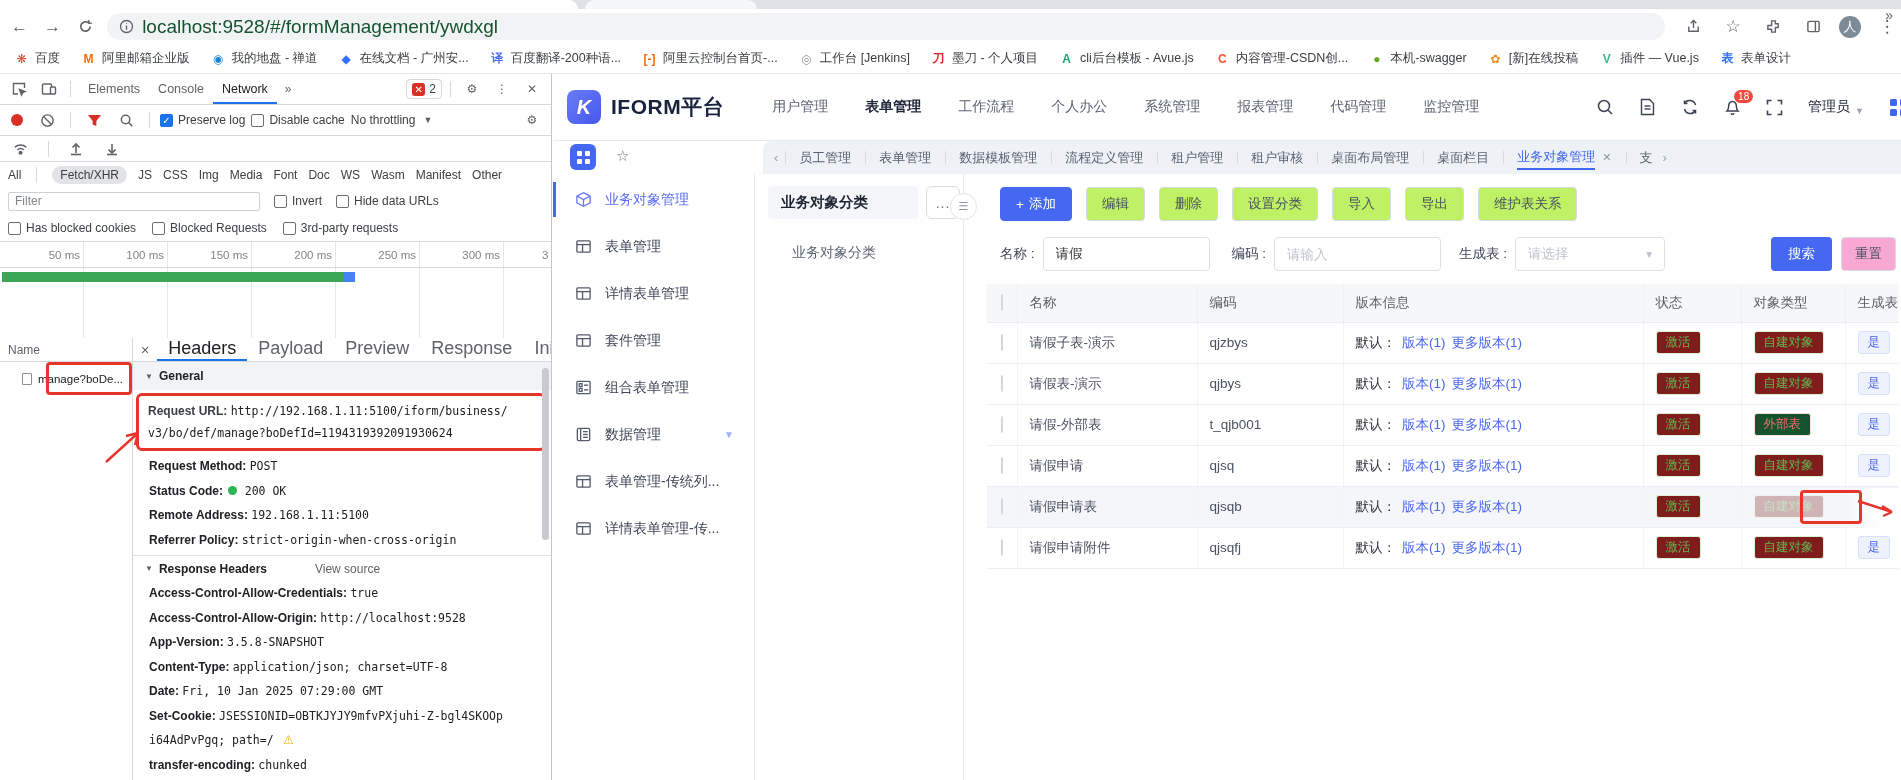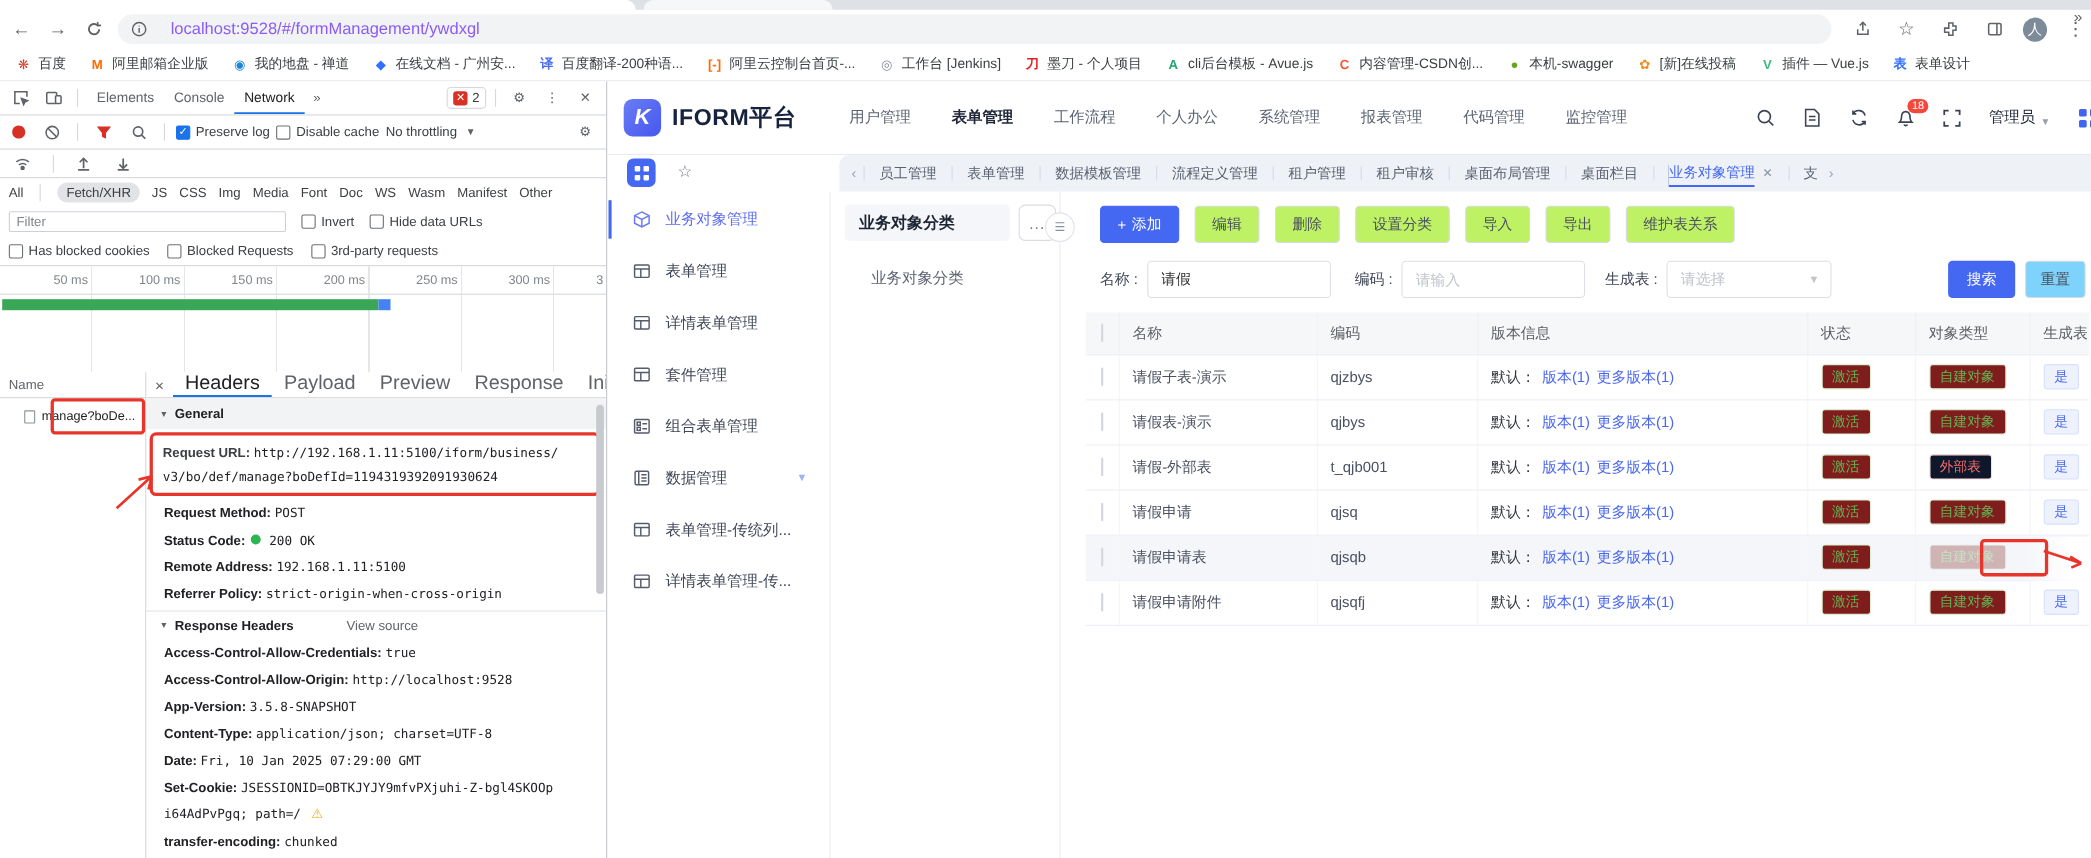--- a/index.html
+++ b/index.html
@@ -8,21 +8,21 @@
   #root { position:relative; width:1901px; height:780px; overflow:hidden; background:#fff; }
   svg { display:block; }
 
   
   .tabstrip { position:absolute; left:0; top:0; width:1901px; height:9px; background:#dee1e6; }
   .tabstrip .active-tab { position:absolute; left:0; top:0; width:578px; height:9px; background:#fff; border-radius:0 9px 0 0; }
   .tabstrip .ghost-tab { position:absolute; left:585px; top:0; width:172px; height:9px; background:#f6f7f8; border-radius:9px 9px 0 0; }
   .toolbar { position:absolute; left:0; top:9px; width:1901px; height:35px; background:#fff; display:flex; align-items:center; }
   .navbtn { width:28px; height:28px; display:flex; align-items:center; justify-content:center; color:#5f6368; font-size:17px; margin-left:6px; }
   .omnibox { margin-left:8px; width:1612px; height:27px; background:#f1f3f4; border-radius:14px; display:flex; align-items:center; padding:0 12px; }
-  .omni-url { font-size:15px; color:#8b5cf6; margin-left:21px; }
+  .omni-url { font-size:19px; color:#14532d; margin-left:8px; }
   .chrome-right { display:flex; align-items:center; gap:12px; margin-left:14px; color:#5f6368; }
   .chrome-right .navbtn { margin-left:0; }
   .avatar-circ { width:22px; height:22px; border-radius:50%; background:#7d8a97; color:#fff; font-size:13px; display:flex; align-items:center; justify-content:center; }
   .bookmarks { position:absolute; left:0; top:44px; width:1901px; height:30px; background:#fff; border-bottom:1px solid #e4e7ea; display:flex; align-items:center; padding-left:14px; gap:21px; }
   .bm { display:flex; align-items:center; gap:6px; font-size:12.5px; color:#3c4043; white-space:nowrap; }
   .bm-fav { font-size:12px; font-weight:bold; width:15px; text-align:center; }
   .bm-overflow { position:absolute; right:8px; top:0; height:30px; display:flex; align-items:center; color:#5f6368; font-size:14px; }
 
   
   .devtools { position:absolute; left:0; top:74px; width:552px; height:706px; background:#fff; border-right:1px solid #c3c7cb; font-size:12px; color:#3c4043; }
@@ -130,32 +130,32 @@
   .btn { height:34px; padding:0 15px; border:1px solid #d6dae1; border-radius:4px; background:#bef264; color:#4a5160; font-size:13.5px; display:flex; align-items:center; gap:5px; white-space:nowrap; }
   .btn.primary { background:#4468f1; border-color:#4468f1; color:#fff; }
   .filterrow { position:absolute; left:36px; top:63px; right:5px; display:flex; align-items:center; }
   .f-label { font-size:13.5px; color:#3f4657; margin-right:8px; white-space:nowrap; }
   .f-input { width:167px; height:34px; border:1px solid #dcdfe6; border-radius:4px; padding:0 12px; font-size:13.5px; color:#303133; font-family:inherit; background:#fff; }
   .f-input::placeholder { color:#bfc4cc; }
   .f-select { position:relative; width:150px; height:34px; border:1px solid #dcdfe6; border-radius:4px; background:#fff; display:flex; align-items:center; padding:0 12px; font-size:13.5px; color:#bfc4cc; }
   .f-select .sel-caret { position:absolute; right:10px; color:#c0c4cc; font-size:10px; }
   .gap22 { width:22px; } .gap18 { width:18px; }
   .btn-search { margin-left:auto; height:34px; padding:0 17px; background:#4468f1; border-radius:4px; color:#fff; font-size:13.5px; display:flex; align-items:center; }
-  .btn-reset { margin-left:9px; height:34px; padding:0 13px; border:1px solid #d6dae1; border-radius:4px; background:#7dd3fc; color:#4a5160; font-size:13.5px; display:flex; align-items:center; }
+  .btn-reset { margin-left:9px; height:34px; padding:0 13px; border:1px solid #d6dae1; border-radius:4px; background:#f9a8d4; color:#4a5160; font-size:13.5px; display:flex; align-items:center; }
 
   .tbl { position:absolute; left:23px; top:110px; right:0; border-collapse:collapse; table-layout:fixed; width:912px; }
   .tbl th { height:38px; background:#f6f7f9; font-weight:normal; font-size:13.5px; color:#5c6066; text-align:left; padding-left:12px; border-bottom:1px solid #e9ecf2; border-right:1px solid #eef0f4; }
   .tbl td { height:41px; font-size:13.5px; color:#4a5160; padding-left:12px; border-bottom:1px solid #ebeef5; border-right:1px solid #f2f4f7; background:#fff; white-space:nowrap; overflow:hidden; }
   .tbl th:last-child, .tbl td:last-child { border-right:none; }
   .tbl tr.hover td { background:#f4f6f9; }
   .rowcb { width:14px; height:14px; border:1px solid #d3d7de; border-radius:2px; background:#fff; margin:0 auto; }
   .tbl td.cbcell, .tbl th.cbcell { padding-left:0; text-align:center; }
   .tag { display:inline-block; padding:3px 9px; border-radius:3px; font-size:12.5px; line-height:1.2; }
   .tag.green { color:#5fb751; background:#7f1d1d; border:1px solid #dcefd4; }
-  .tag.red { color:#f56c6c; background:#0f172a; border:1px solid #fbdddd; }
+  .tag.red { color:#f56c6c; background:#14532d; border:1px solid #fbdddd; }
   .tag.blue { color:#4a67f0; background:#eef2ff; border:1px solid #d8e0fc; }
   .tag.faded { opacity:.3; }
   .vlink { color:#4a67f0; margin-left:6px; }
   .vprefix { color:#30343c; }
 
   .row-actions { position:absolute; left:1842px; top:488px; width:147px; height:40px; z-index:30; display:flex; align-items:center; justify-content:flex-end; gap:9px; padding-right:5px; background:linear-gradient(90deg, rgba(255,255,255,0) 0, #ffffff 40px); font-size:13.5px; }
   .act-link { color:#4468f1; white-space:nowrap; }
   .act-caret { color:#4468f1; font-size:9px; margin-left:-4px; }
 
   

